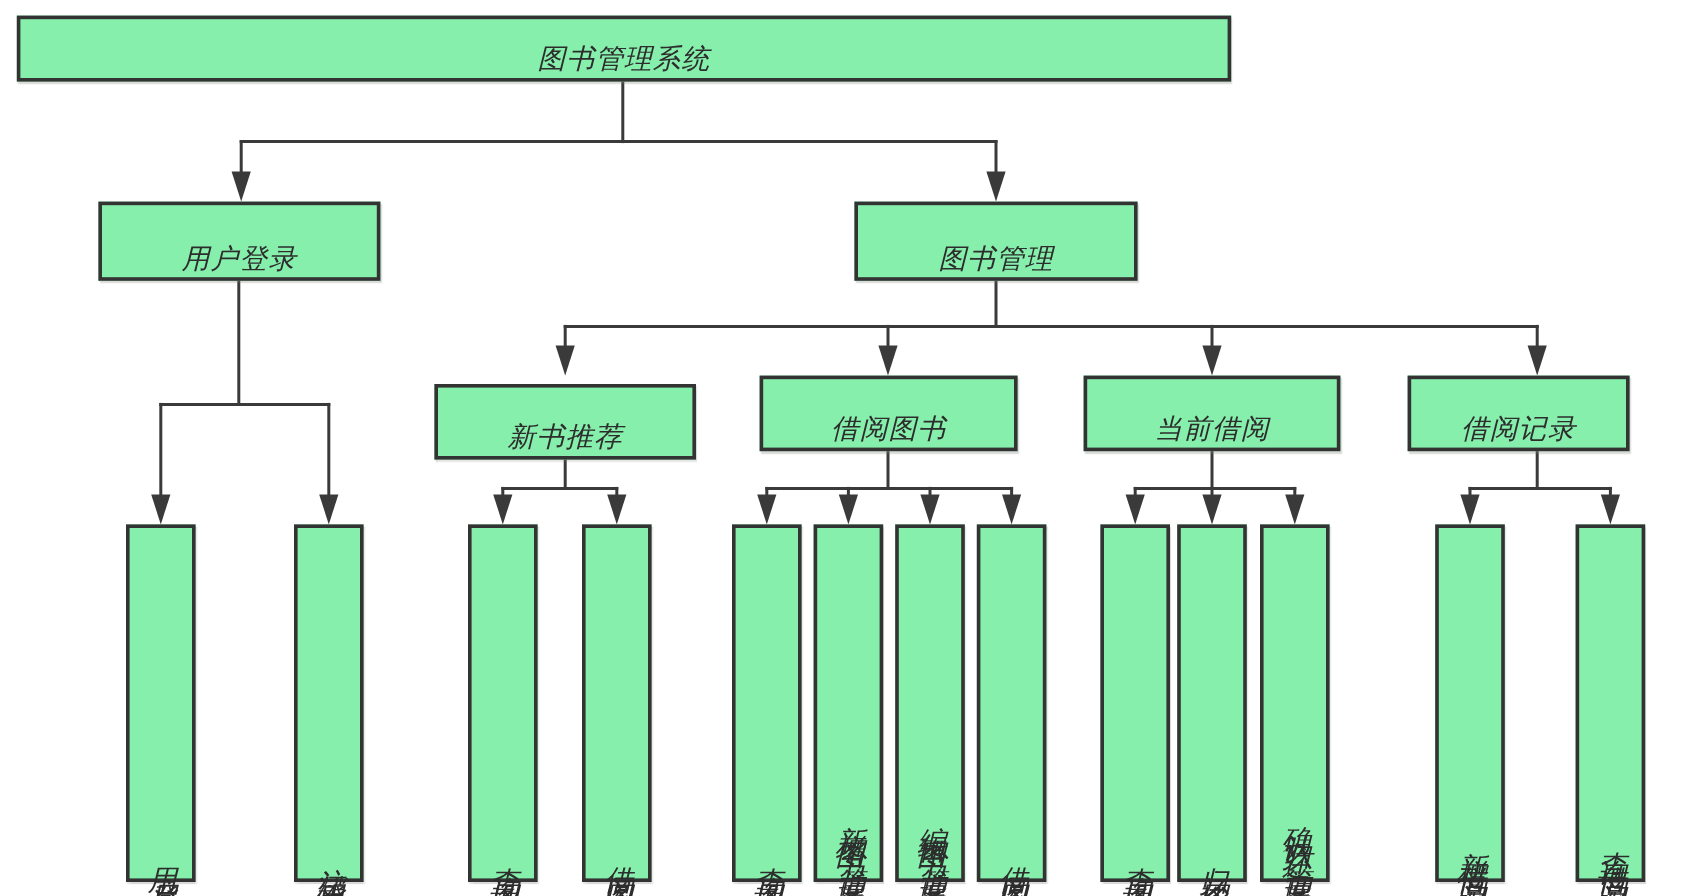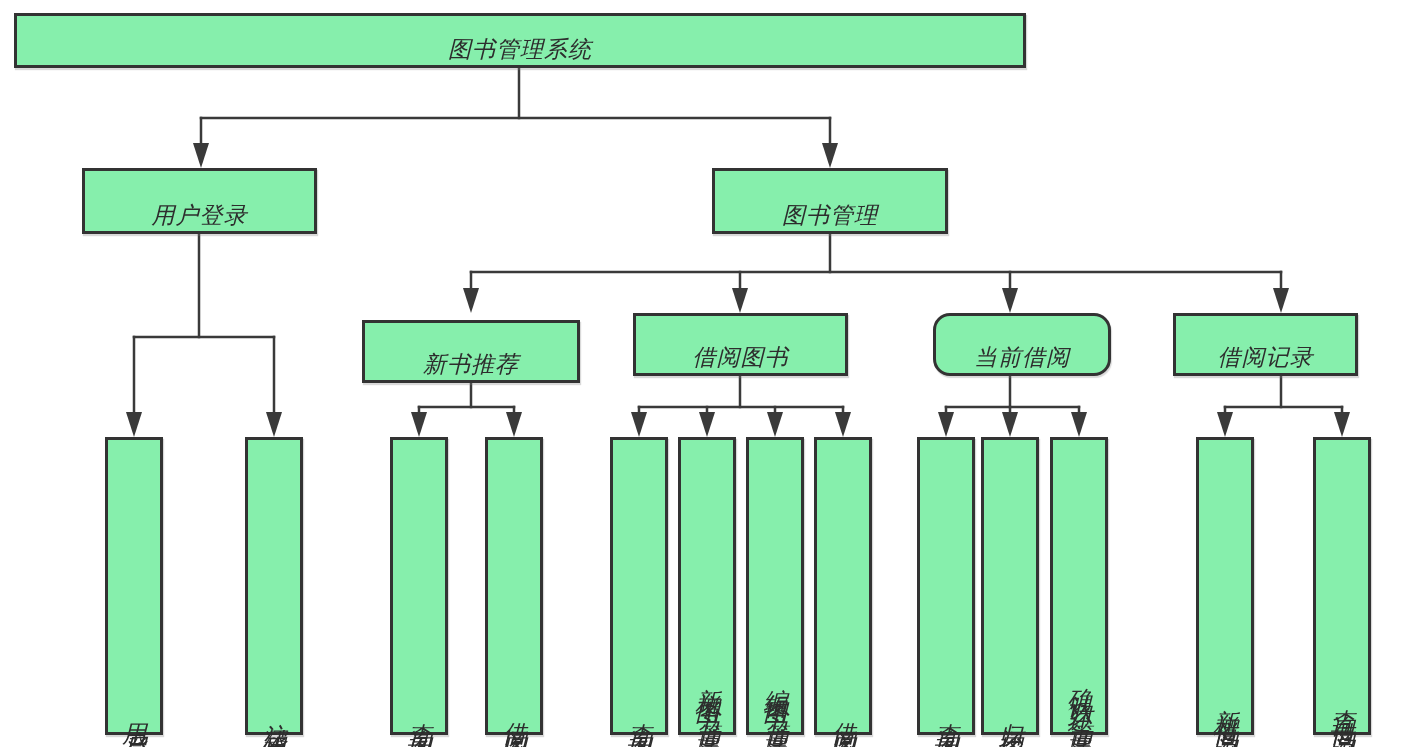--- a/index.html
+++ b/index.html
@@ -108,21 +108,21 @@
   <div class="node hlabel" style="left:712px;top:168px;width:236px;height:66px;">
     <span>图书管理</span>
   </div>
 
   <div class="node hlabel" style="left:362px;top:320px;width:218px;height:63px;">
     <span>新书推荐</span>
   </div>
   <div class="node hlabel" style="left:633px;top:313px;width:215px;height:63px;">
     <span>借阅图书</span>
   </div>
-  <div class="node hlabel" style="left:933px;top:313px;width:178px;height:63px;border-radius:17px;">
+  <div class="node hlabel" style="left:903px;top:313px;width:214px;height:63px;">
     <span>当前借阅</span>
   </div>
   <div class="node hlabel" style="left:1173px;top:313px;width:185px;height:63px;">
     <span>借阅记录</span>
   </div>
 
   <div class="node leaf" style="left:105px;top:437px;width:58px;height:298px;">
     <span class="vtext">用户登录</span>
   </div>
   <div class="node leaf" style="left:245px;top:437px;width:58px;height:298px;">

